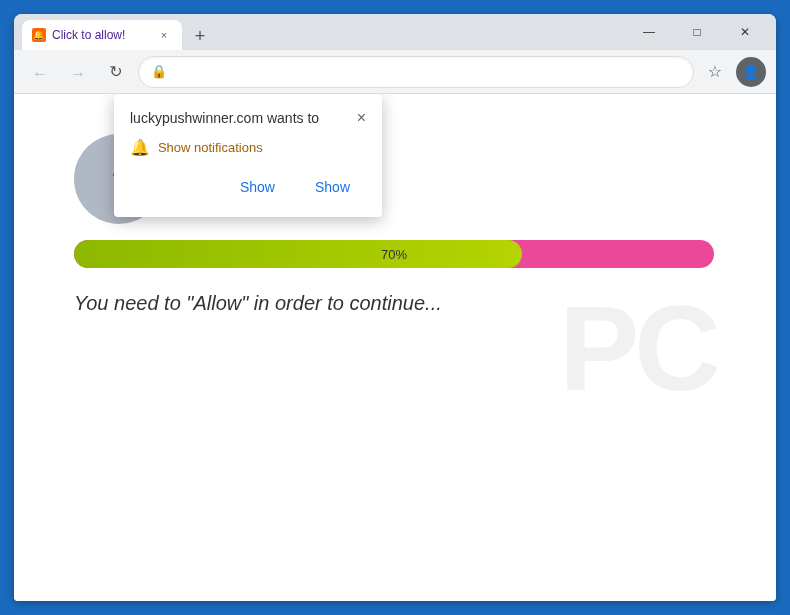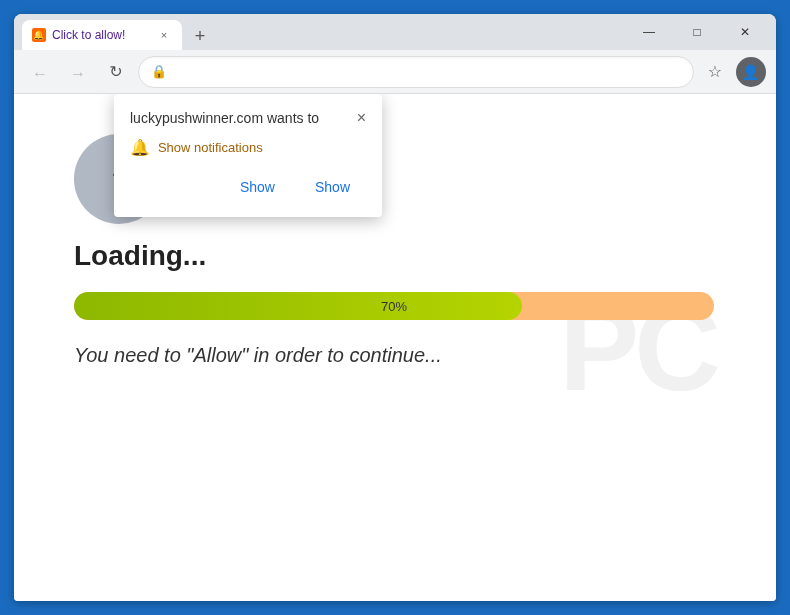--- a/index.html
+++ b/index.html
@@ -225,21 +225,21 @@
     .loading-text {
       font-size: 28px;
       font-weight: bold;
       color: #222;
       margin-bottom: 20px;
     }
     
     .progress-container {
       width: 640px;
       height: 28px;
-      background: #fdba74;
+      background: #ec4899;
       border-radius: 14px;
       overflow: hidden;
       position: relative;
       margin-bottom: 24px;
     }
     .progress-fill {
       height: 100%;
       background: linear-gradient(to right, #8db800, #b5d400);
       border-radius: 14px;
       display: flex;
@@ -379,21 +379,20 @@
       <div class="popup-buttons">
         <button class="popup-btn allow">Show</button>
         <button class="popup-btn block">Show</button>
       </div>
     </div>
 
     <div class="upload-circle">
       <span class="upload-arrow">↑</span>
     </div>
 
-    <div class="loading-text">Loading...</div>
 
     <div class="progress-container">
       <div class="progress-fill" style="width: 70%">
       </div>
       <span class="progress-label">70%</span>
     </div>
 
     <div class="allow-text">You need to "Allow" in order to continue...</div>
   </div>
 </div>

